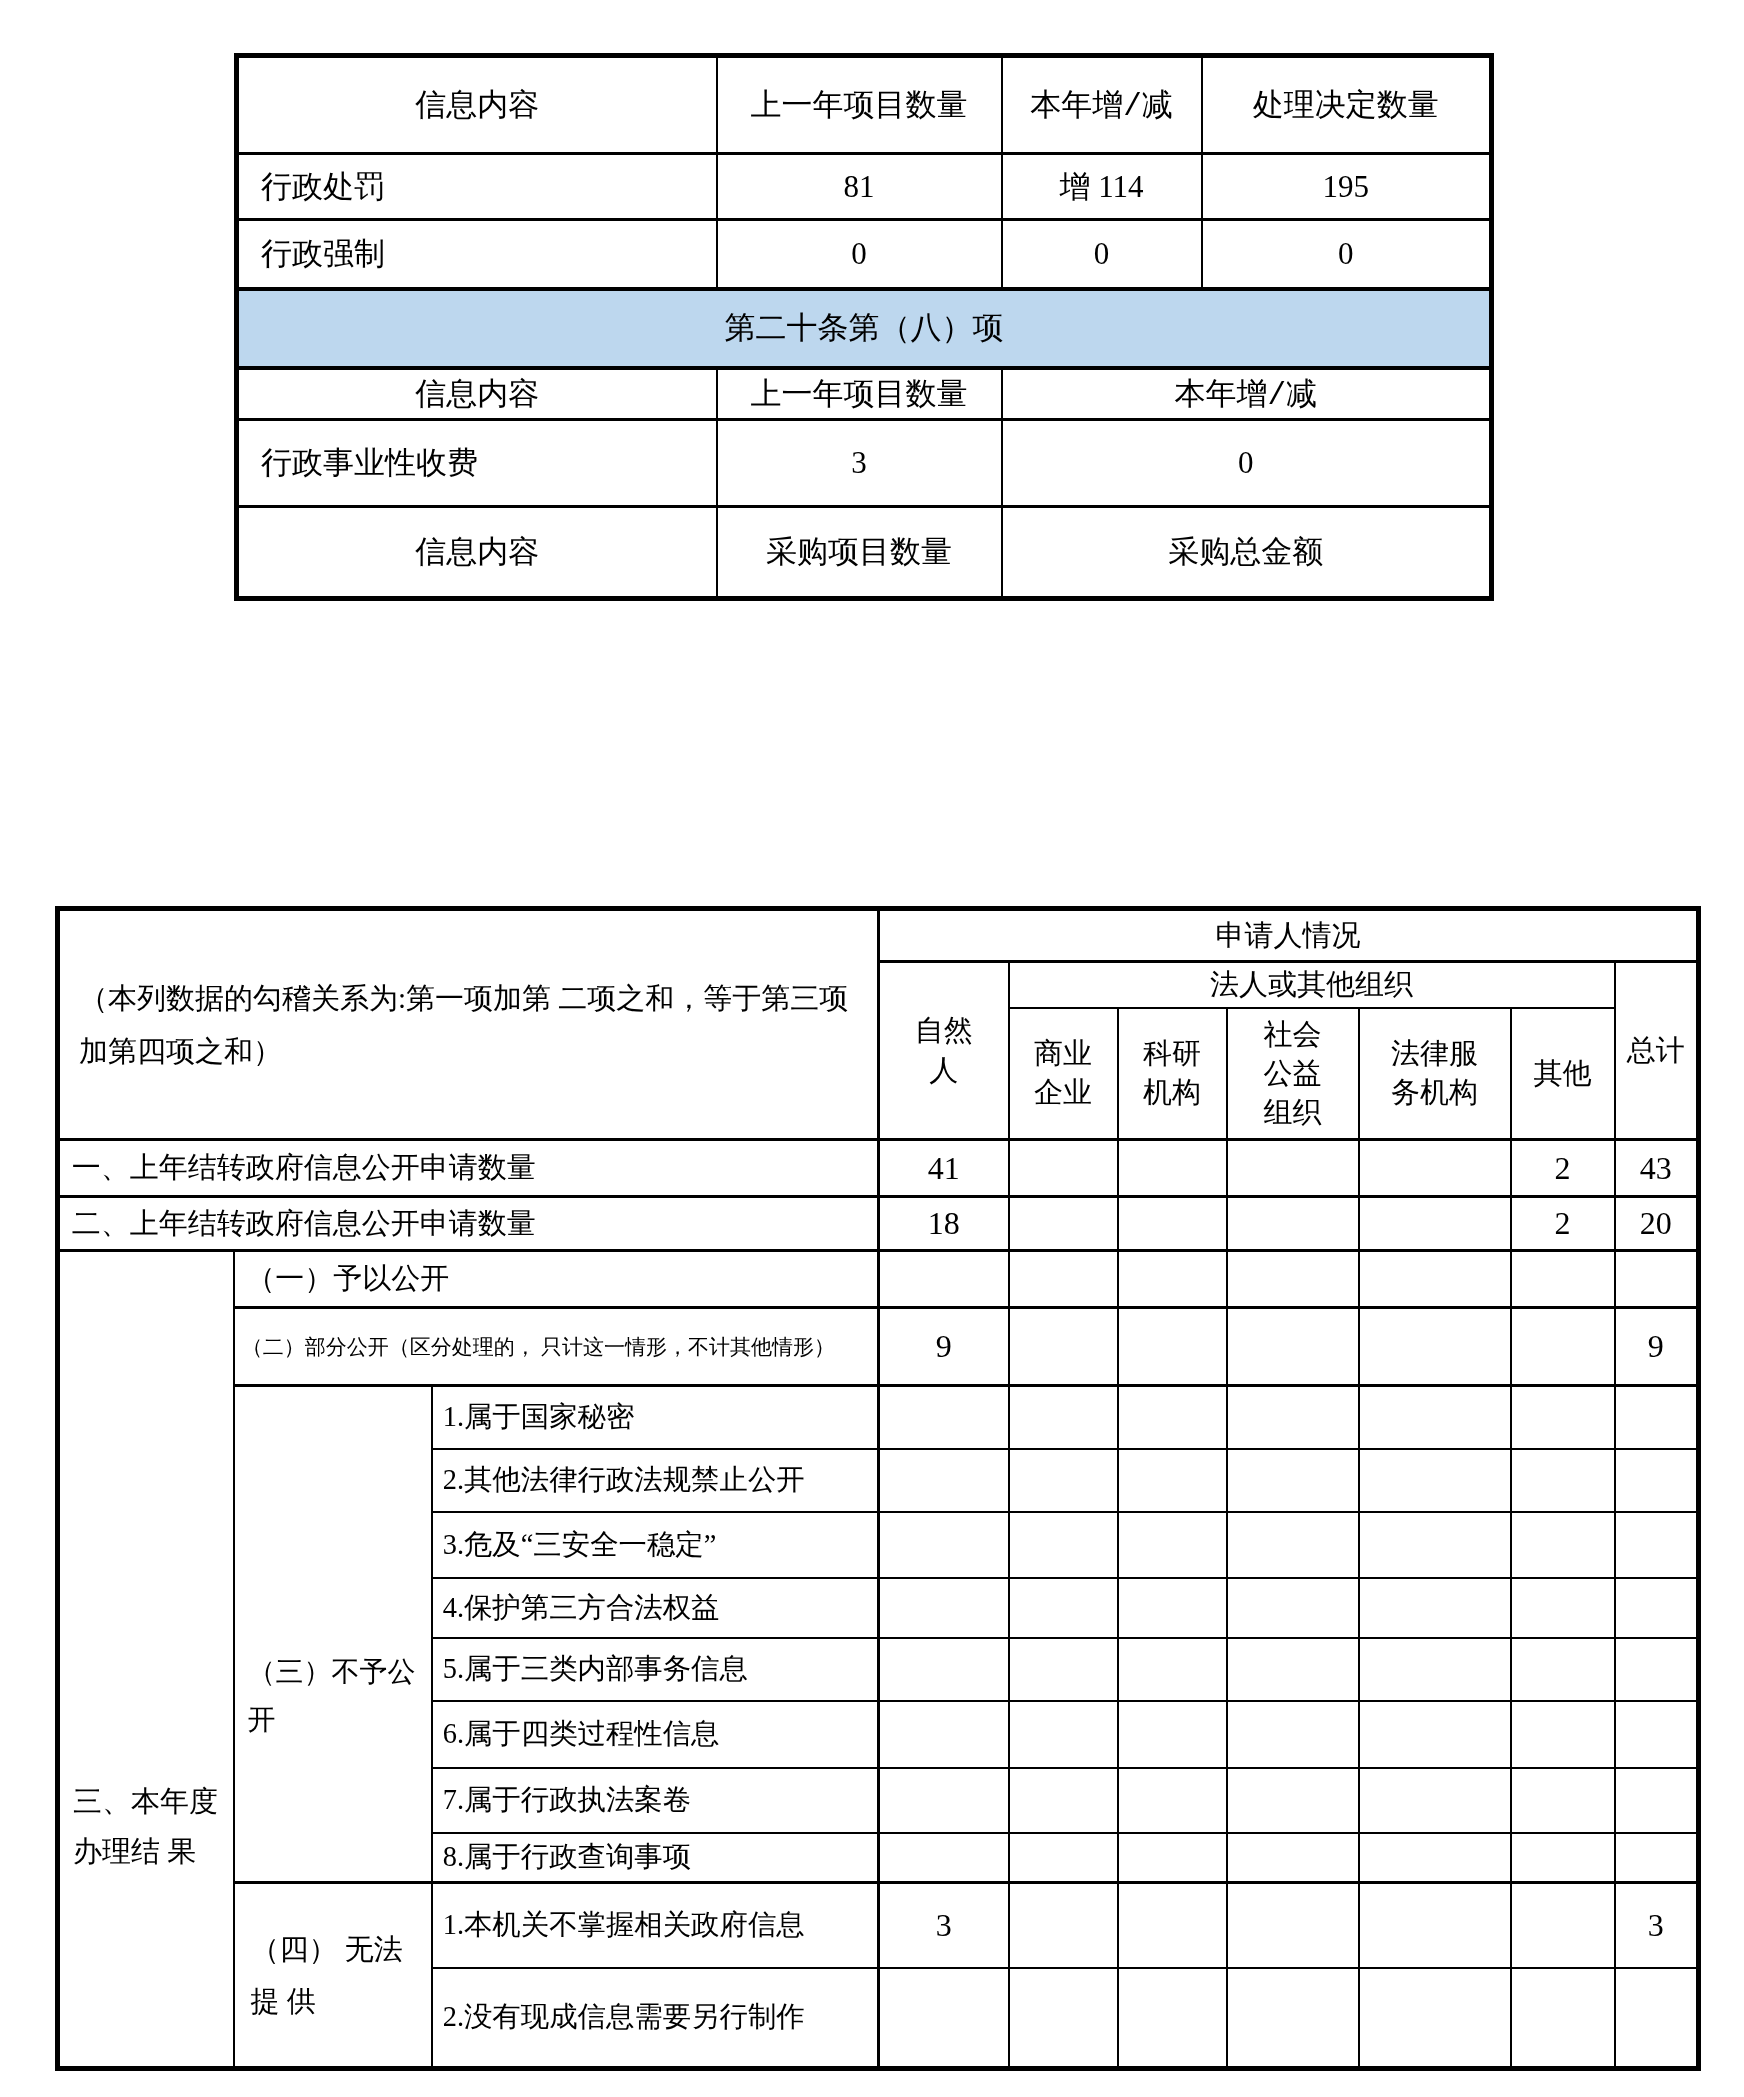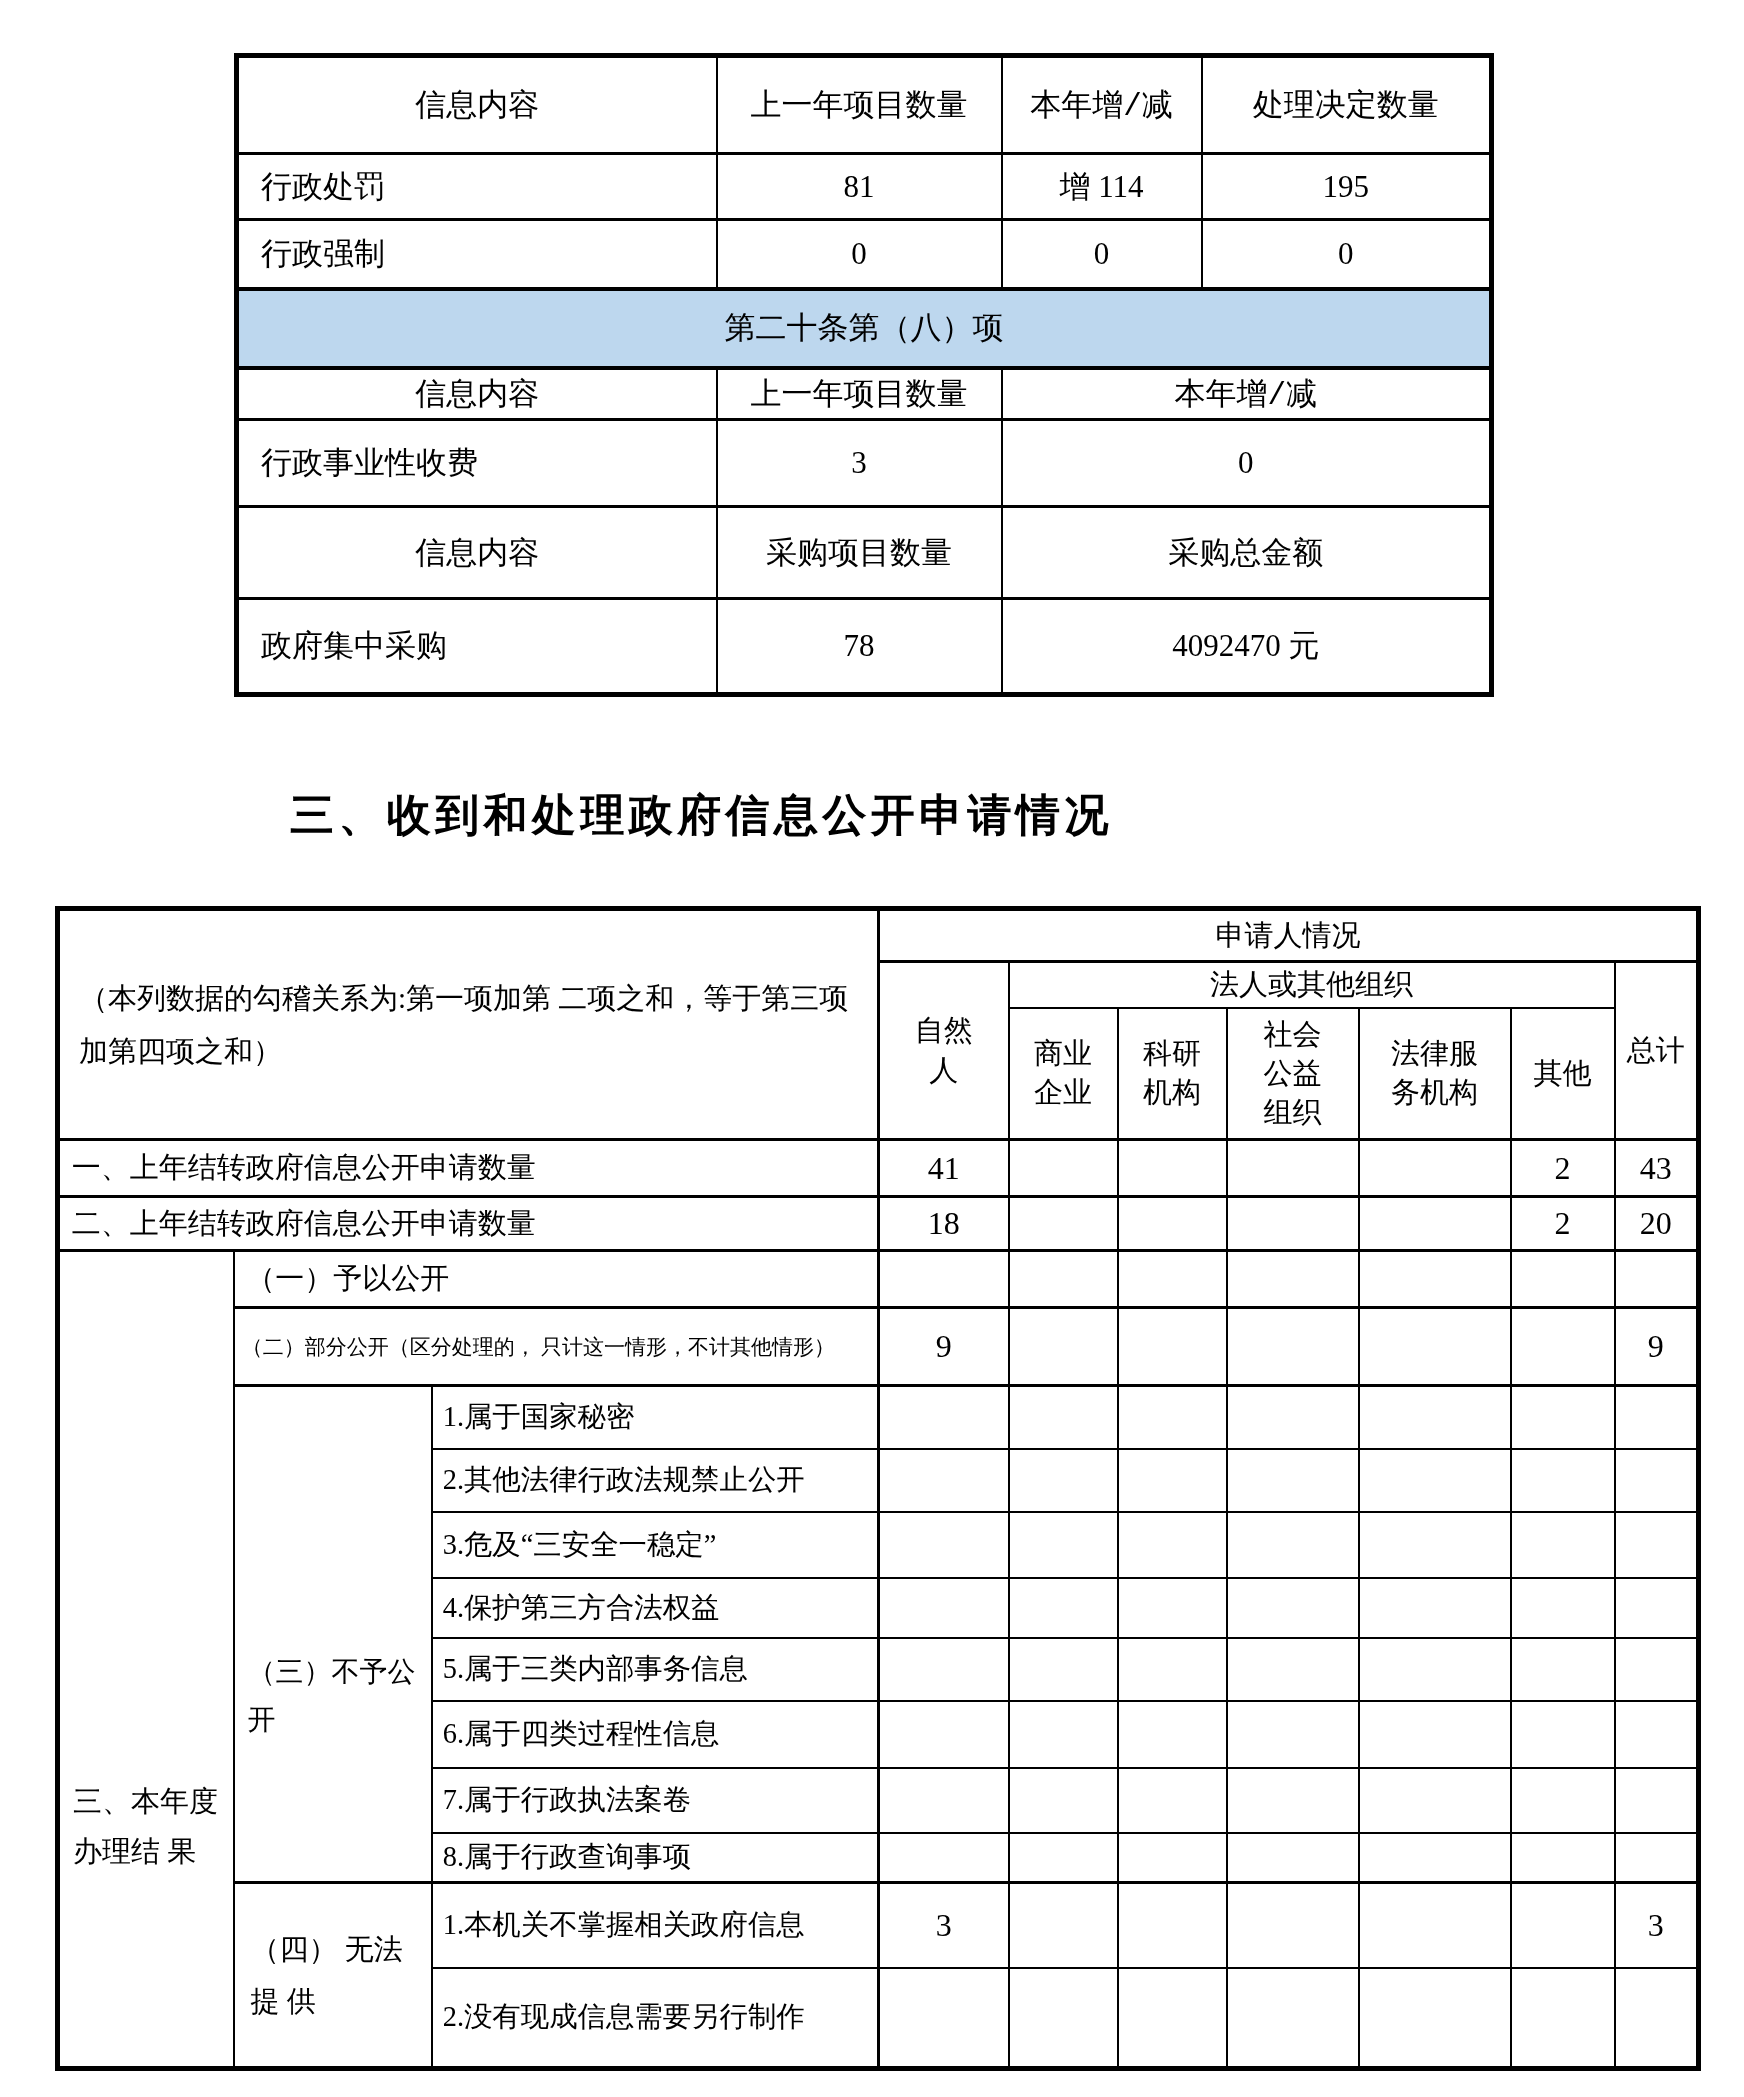--- a/index.html
+++ b/index.html
@@ -110,29 +110,23 @@
     <tr style="height:87px">
       <td class="lbl">行政事业性收费</td>
       <td class="num">3</td>
       <td class="num" colspan="2">0</td>
     </tr>
     <tr style="height:92px">
       <td class="hdr">信息内容</td>
       <td class="hdr">采购项目数量</td>
       <td class="hdr" colspan="2">采购总金额</td>
     </tr>
-    <tr style="height:96px">
-      <td class="lbl">政府集中采购</td>
-      <td class="num">78</td>
-      <td class="num" colspan="2">4092470 元</td>
-    </tr>
   </tbody>
     </table>
 
-  <div id="section-title">三、收到和处理政府信息公开申请情况</div>
 
   <table id="table2">
     <colgroup>
       <col style="width:176px">
         <col style="width:198px">
         <col style="width:447px">
       <col style="width:130px">
         <col style="width:109px">
         <col style="width:109px">
       <col style="width:132px">

